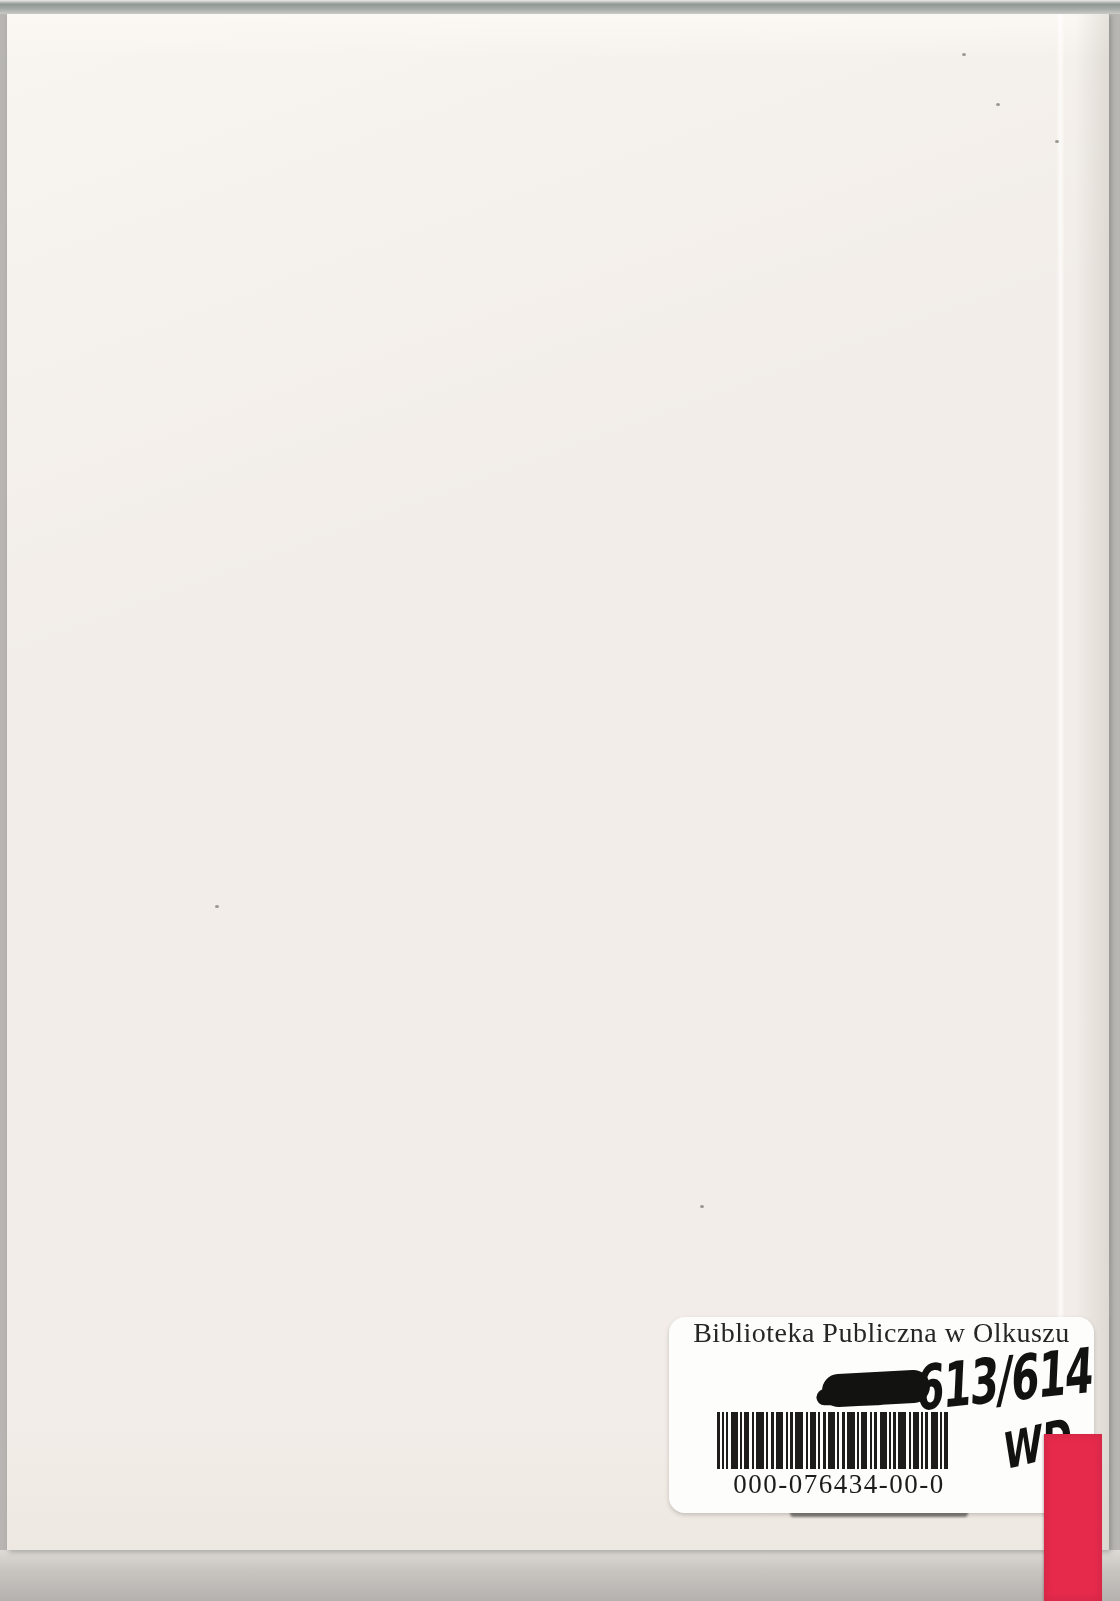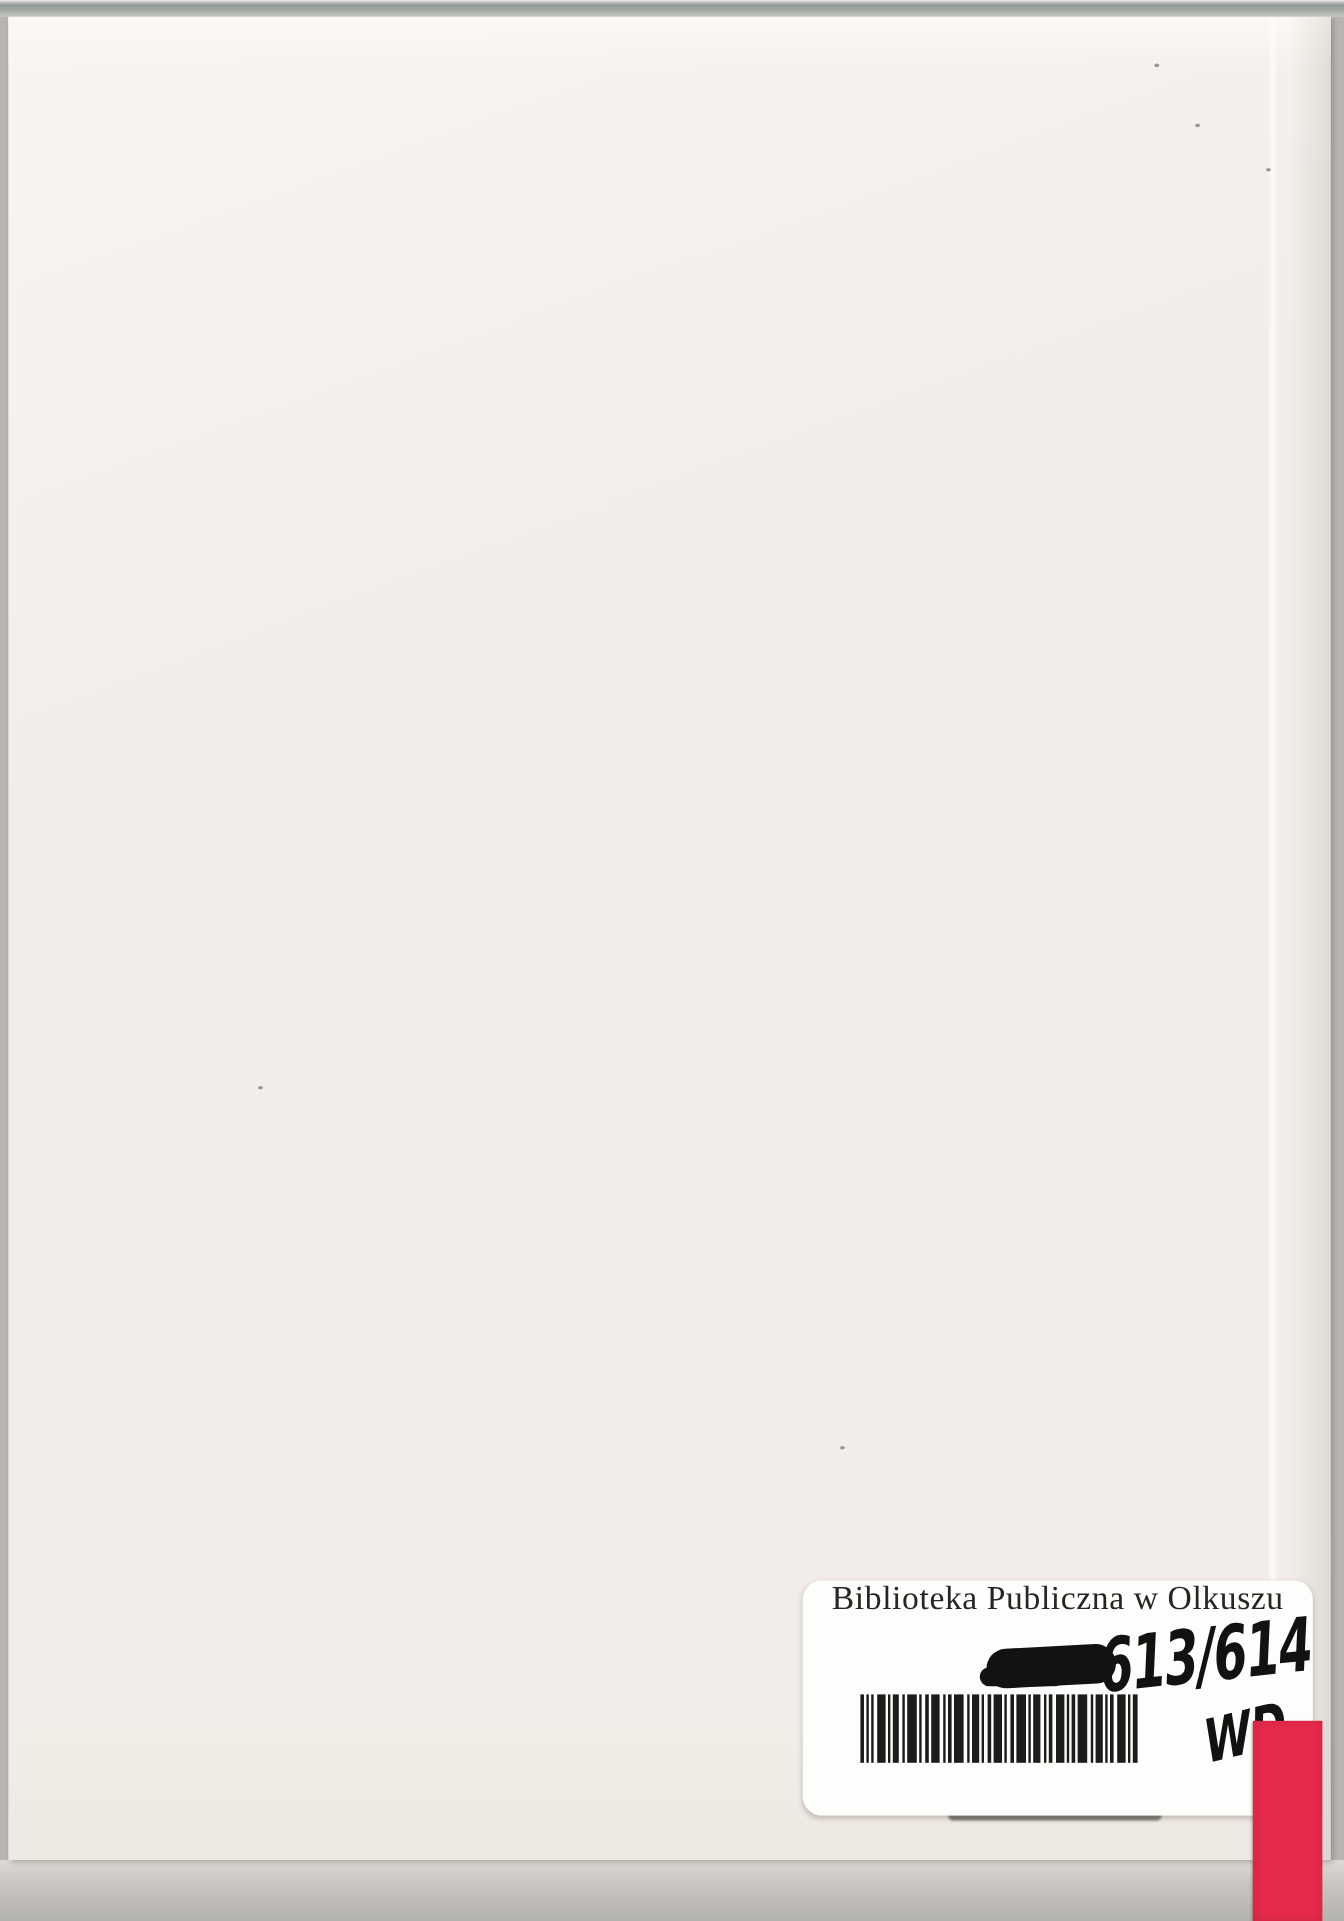--- a/index.html
+++ b/index.html
@@ -186,20 +186,21 @@
         <span style="width: 3px; margin-right: 2px; background: rgb(29, 28, 26);"></span>
         <span style="width: 8px; margin-right: 3px; background: rgb(29, 28, 26);"></span>
         <span style="width: 2px; margin-right: 2px; background: rgb(29, 28, 26);"></span>
         <span style="width: 6px; margin-right: 2px; background: rgb(29, 28, 26);"></span>
         <span style="width: 2px; margin-right: 2px; background: rgb(29, 28, 26);"></span>
         <span style="width: 3px; margin-right: 3px; background: rgb(29, 28, 26);"></span>
         <span style="width: 7px; margin-right: 2px; background: rgb(29, 28, 26);"></span>
         <span style="width: 2px; margin-right: 2px; background: rgb(29, 28, 26);"></span>
         <span style="width: 4px; margin-right: 0px; background: rgb(29, 28, 26);"></span>
       </div>
+    <div class="barcode-number">000-076434-00-0</div>
   </div>
 
   <div class="redaction"></div>
 
   <div class="hand classification" style="color: rgb(18, 18, 16);">613/614</div>
   <div class="hand code" style="color: rgb(18, 18, 16);">WD</div>
 
   <div class="smudge"></div>
 
   <div class="red-sticker" style="background-color: rgb(230, 42, 76);"></div>

